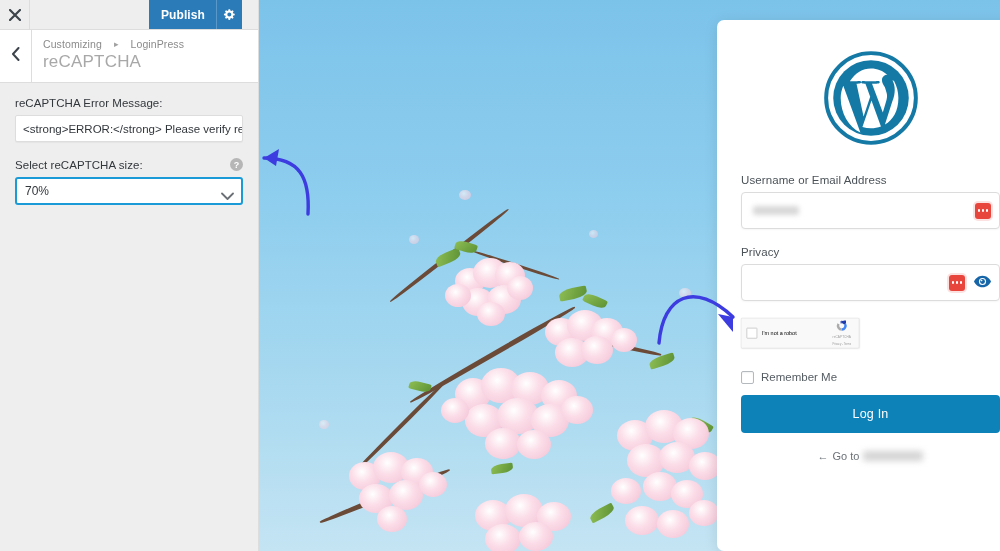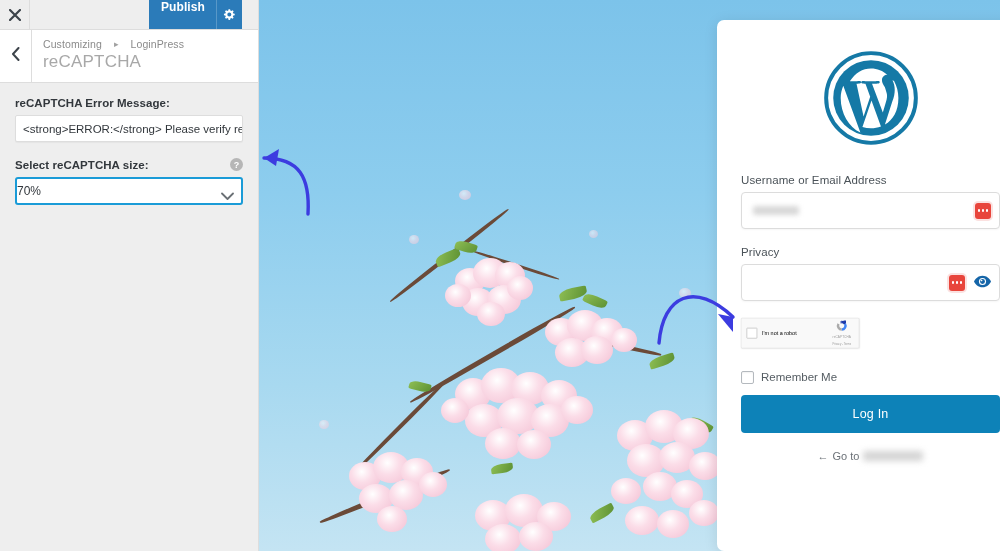--- a/index.html
+++ b/index.html
@@ -26,21 +26,21 @@
   }
   .cz-close {
     width: 30px; height: 29px;
     display: flex; align-items: center; justify-content: center;
     border-right: 1px solid #dddddd;
     background: #eeeeee; cursor: pointer;
   }
   .cz-close svg { display:block; }
   .cz-topbar-spacer { flex: 1; }
   .cz-publish {
-    display: flex; align-items: flex-start;
+    display: flex; align-items: center;
     background: #2b7bb9;
     color: #fff;
     font-size: 12px; font-weight: 600;
     padding: 0 0 0 12px;
     height: 29px; cursor: pointer;
     margin-right: 16px;
   }
   .cz-publish-label { padding-right: 11px; letter-spacing: .1px; }
   .cz-publish-gear {
     width: 26px; height: 29px;
@@ -66,21 +66,21 @@
     display: flex; align-items: center; gap: 12px;
   }
   .cz-bc-sep { font-size: 9px; color: #a0a0a0; }
   .cz-panel-title {
     font-size: 17px; color: #a8a8a8; font-weight: 400;
     margin-top: 2px; letter-spacing: .2px;
   }
 
   .cz-body { padding: 14px 15px 0 15px; }
   .cz-field-label {
-    font-size: 11.5px; font-weight: 700; color: #32373c;
+    font-size: 11.5px; font-weight: 400; color: #32373c;
     margin-bottom: 6px; letter-spacing: .05px;
   }
   .cz-text-input {
     width: 100%; height: 27px;
     border: 1px solid #ddd; border-radius: 2px;
     background: #fff; color: #32373c;
     font-size: 11.5px; font-family: "Liberation Sans", sans-serif;
     padding: 0 7px; outline: none;
     box-shadow: 0 1px 1px rgba(0,0,0,.04);
     white-space: nowrap; overflow: hidden;
@@ -95,21 +95,21 @@
     width: 13px; height: 13px; border-radius: 50%;
     background: #b6b6b6; color: #fff;
     font-size: 9px; font-weight: 700;
     display: flex; align-items: center; justify-content: center;
     cursor: pointer; user-select: none;
   }
   .cz-select {
     position: relative; width: 100%; height: 28px;
     border: 2px solid #1a9bd7; border-radius: 3px;
     background: #fff; cursor: pointer;
-    display: flex; align-items: center; padding: 0 0;
+    display: flex; align-items: center; padding: 0 8px;
   }
   .cz-select-value { font-size: 12px; color: #32373c; }
   .cz-select-arrow { position: absolute; right: 7px; top: 8px; }
 
   
   #preview {
     position: absolute; left: 259px; top: 0;
     width: 741px; height: 551px; overflow: hidden;
     background: #7ec3e8;
   }

